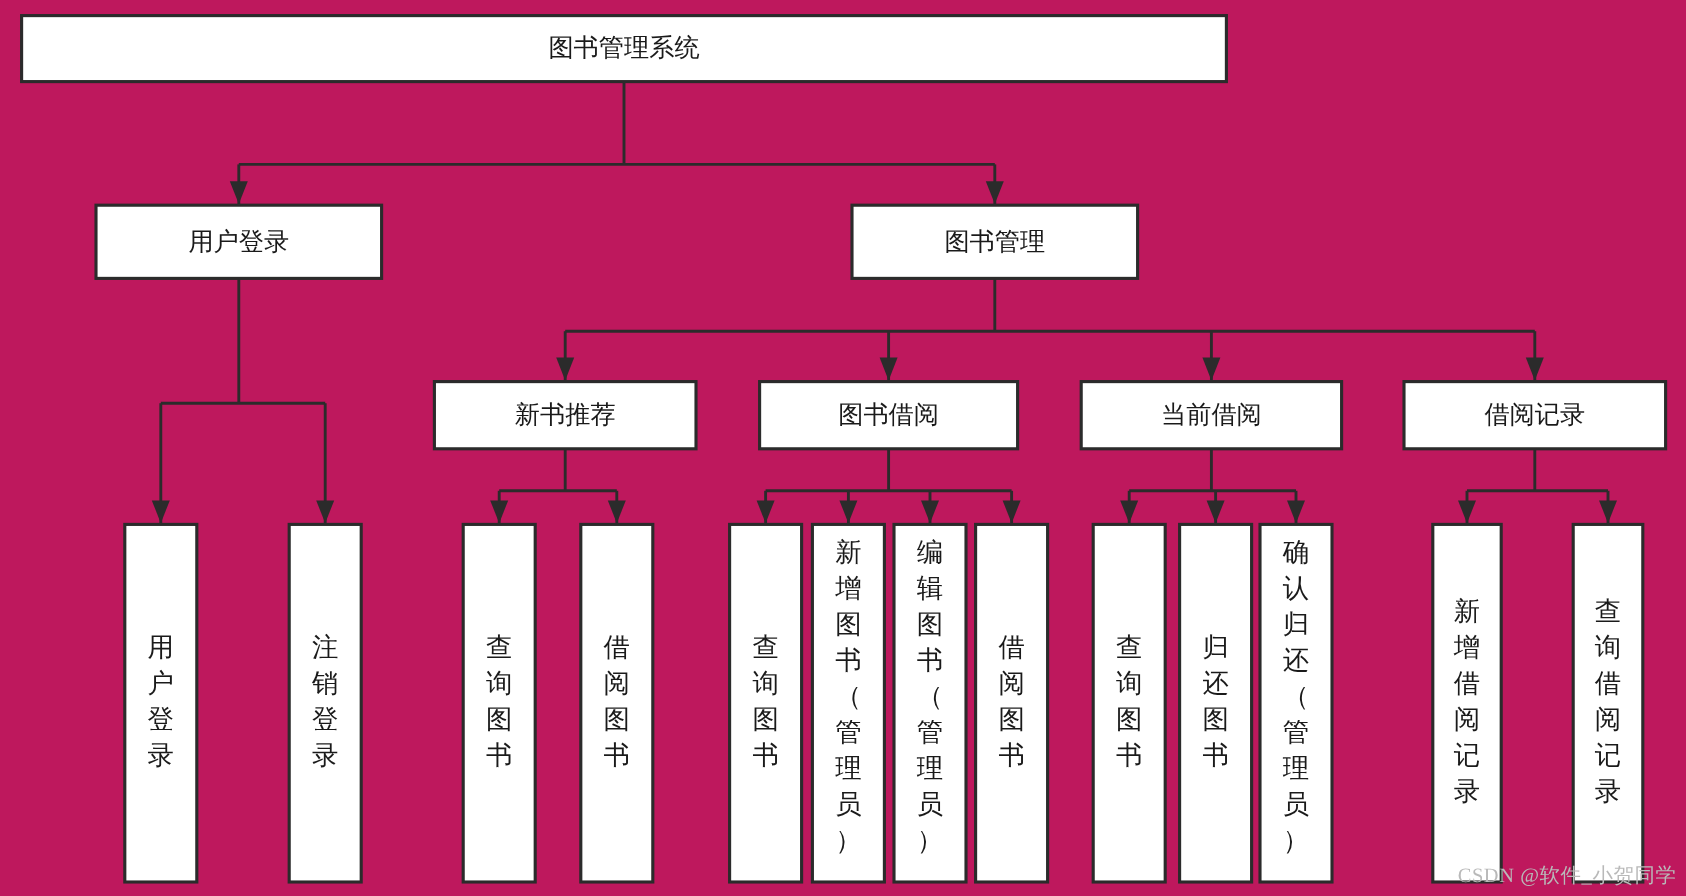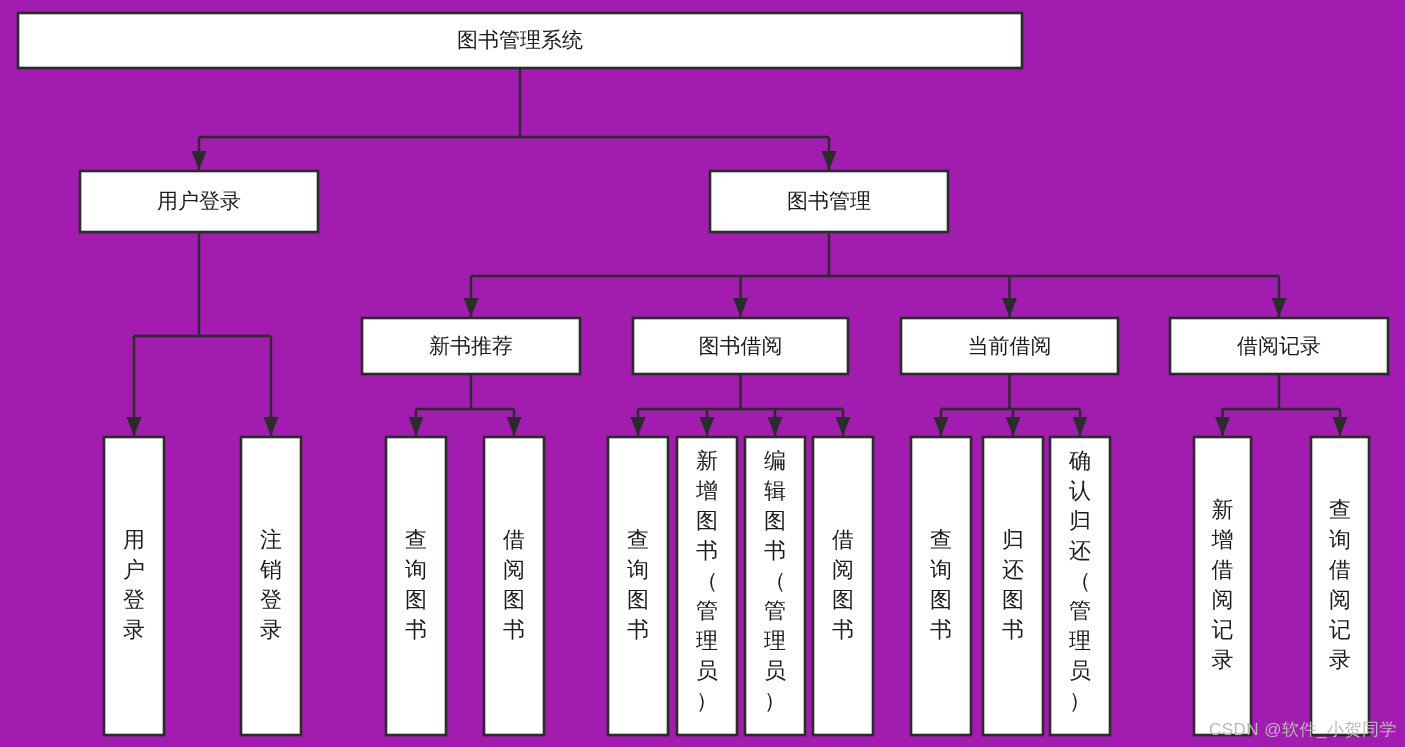--- a/index.html
+++ b/index.html
@@ -10,21 +10,21 @@
   body {
     width: 1405px;
     height: 747px;
     font-family: "Liberation Sans", "DejaVu Sans", sans-serif;
     overflow: hidden;
   }
   #diagram-root {
     position: relative;
     width: 1405px;
     height: 747px;
-    background: #a21caf;
+    background: #be185d;
   }
   svg.canvas {
     position: absolute;
     top: 0;
     left: 0;
     width: 1405px;
     height: 747px;
   }
   .node-box {
     fill: #ffffff;
@@ -51,21 +51,21 @@
     font-family: "Liberation Sans", "DejaVu Sans", sans-serif;
     font-size: 22px;
     fill: #1a1a1a;
     text-anchor: middle;
     dominant-baseline: middle;
   }
   .watermark {
     position: absolute;
     right: 8px;
     bottom: 6px;
-    font-family: Liberation Sans, sans-serif;
+    font-family: Liberation Serif, serif;
     font-size: 17px;
     color: #b9b9b9;
     letter-spacing: 0.5px;
     white-space: nowrap;
     user-select: none;
   }
 </style>
 </head>
 <body>
 

